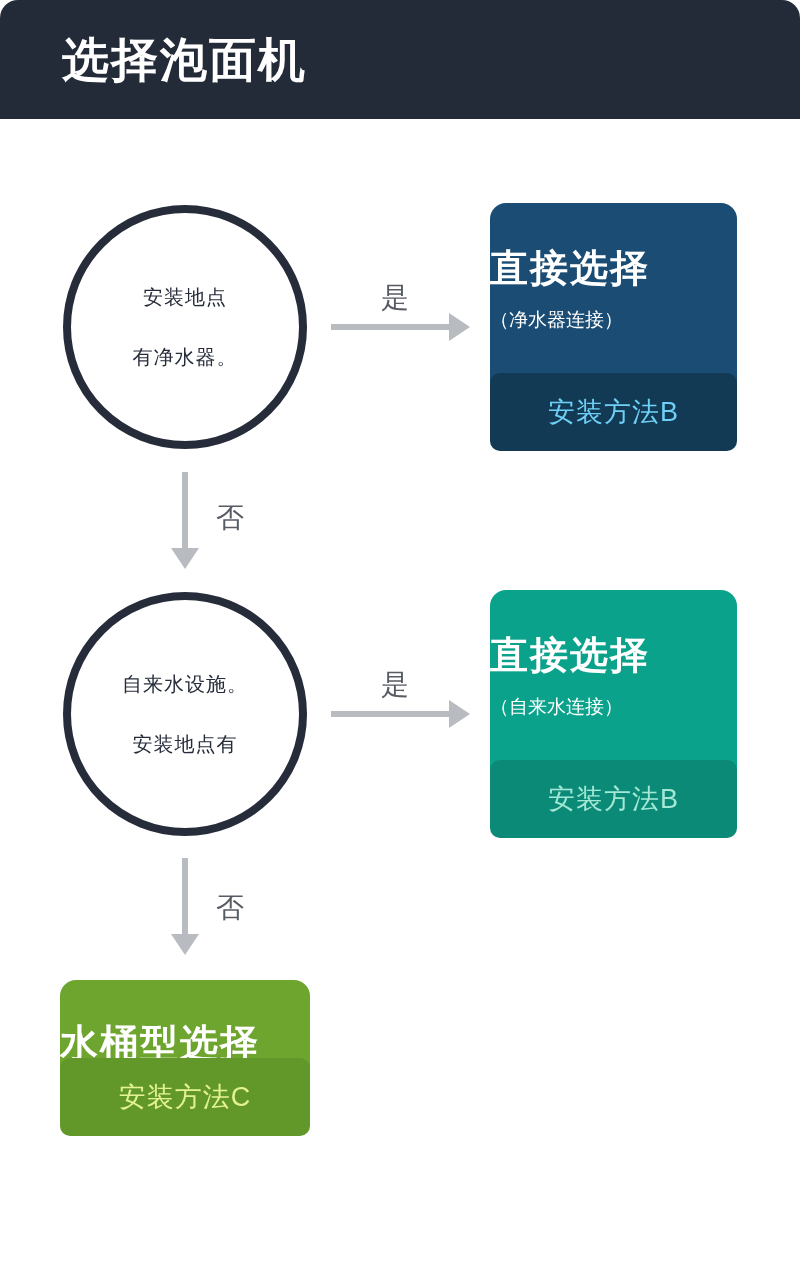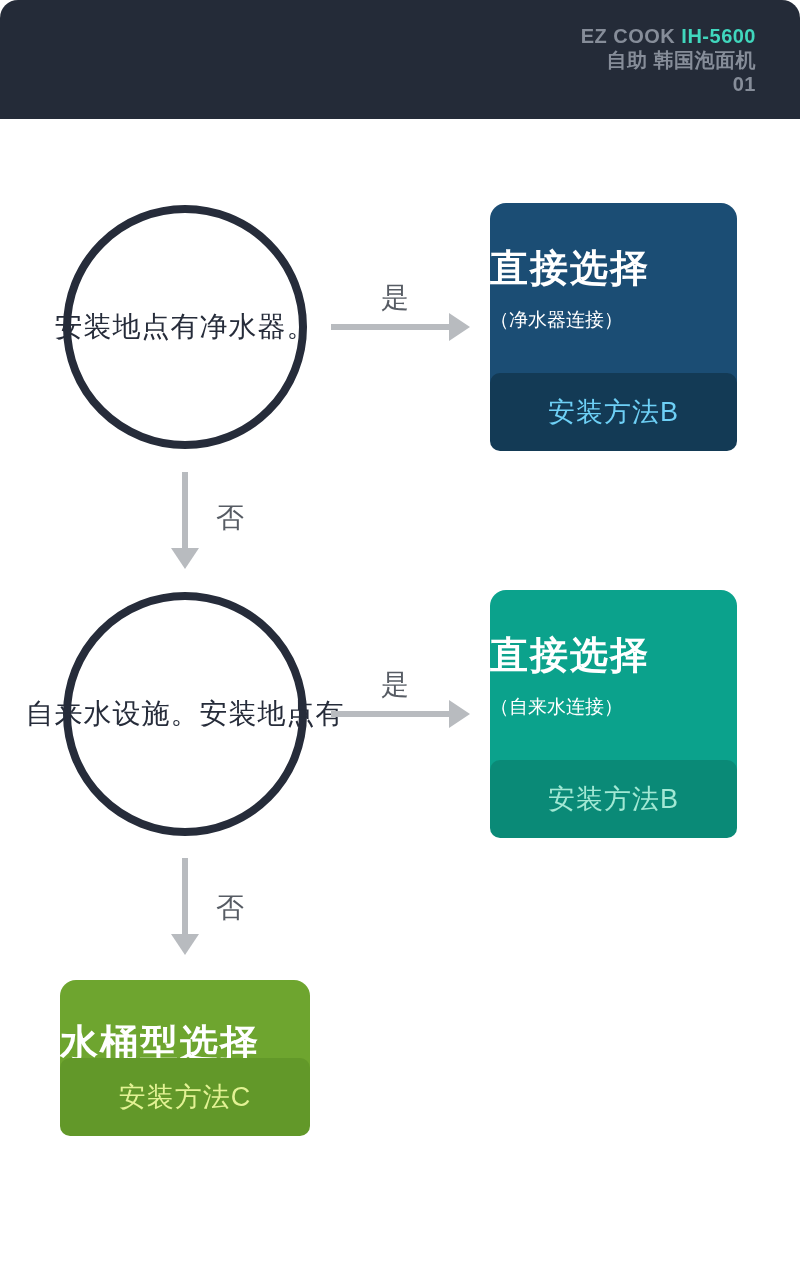--- a/index.html
+++ b/index.html
@@ -38,23 +38,23 @@
     position:absolute;right:44px;top:24px;text-align:right;
     font-size:20px;font-weight:700;line-height:24px;color:var(--gray-text);
     letter-spacing:0.5px;white-space:nowrap;
   }
   .header-meta .model{color:var(--model-teal);}
 
   
   .circle{
     position:absolute;width:244px;height:244px;border-radius:50%;
     border:8px solid var(--ink);background:#ffffff;
-    display:flex;flex-direction:row;align-items:center;justify-content:center;
+    display:flex;flex-direction:column;align-items:center;justify-content:center;
     text-align:center;color:var(--ink);
-    font-size:28px;font-weight:500;line-height:60px;letter-spacing:1px;white-space:nowrap;
+    font-size:20px;font-weight:500;line-height:60px;letter-spacing:1px;white-space:nowrap;
   }
   .circle-1{left:63px;top:205px;}
   .circle-2{left:63px;top:592px;}
 
   
   .result-box{position:absolute;border-radius:16px;color:#ffffff;text-align:left;}
   .box-a{left:490px;top:203px;width:247px;height:248px;background:var(--boxa-body);}
   .box-b{left:490px;top:590px;width:247px;height:248px;background:var(--boxb-body);}
   .box-c{left:60px;top:980px;width:250px;height:156px;background:var(--boxc-body);}
   .box-body{padding-top:38px;}
@@ -97,25 +97,21 @@
   .edge-no-1{left:216px;top:499px;}
   .edge-yes-2{left:381px;top:666px;}
   .edge-no-2{left:216px;top:889px;}
 </style>
 </head>
 <body>
 
 <div class="page">
 
   <header class="header">
-    <div class="header-meta">
-      <div><span>EZ COOK</span> <span class="model">IH-5600</span></div>
-      <div>自助 韩国泡面机</div>
-      <div>01</div>
-    </div>
+    <h1 class="page-title">选择泡面机</h1>
   </header>
 
   <main>
 
     <div class="circle circle-1">
       <div>安装地点</div>
       <div>有净水器。</div>
     </div>
 
     <div class="arrow-right arrow-right-1"></div>

